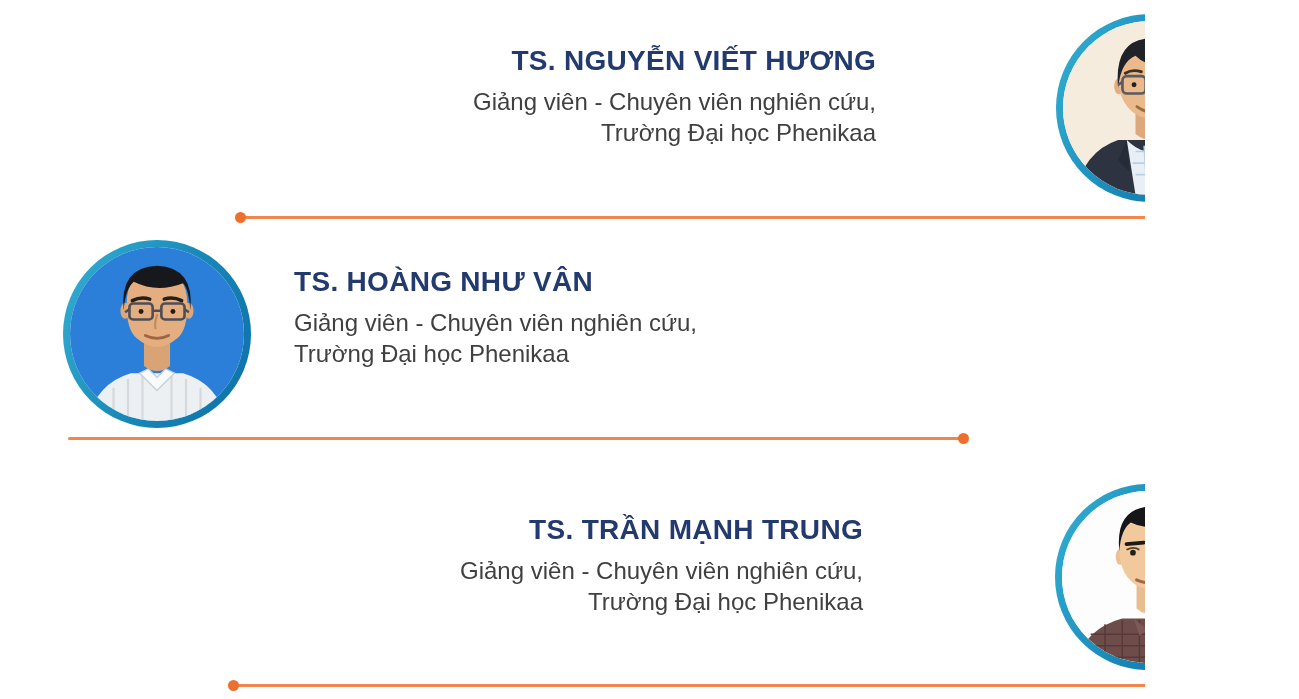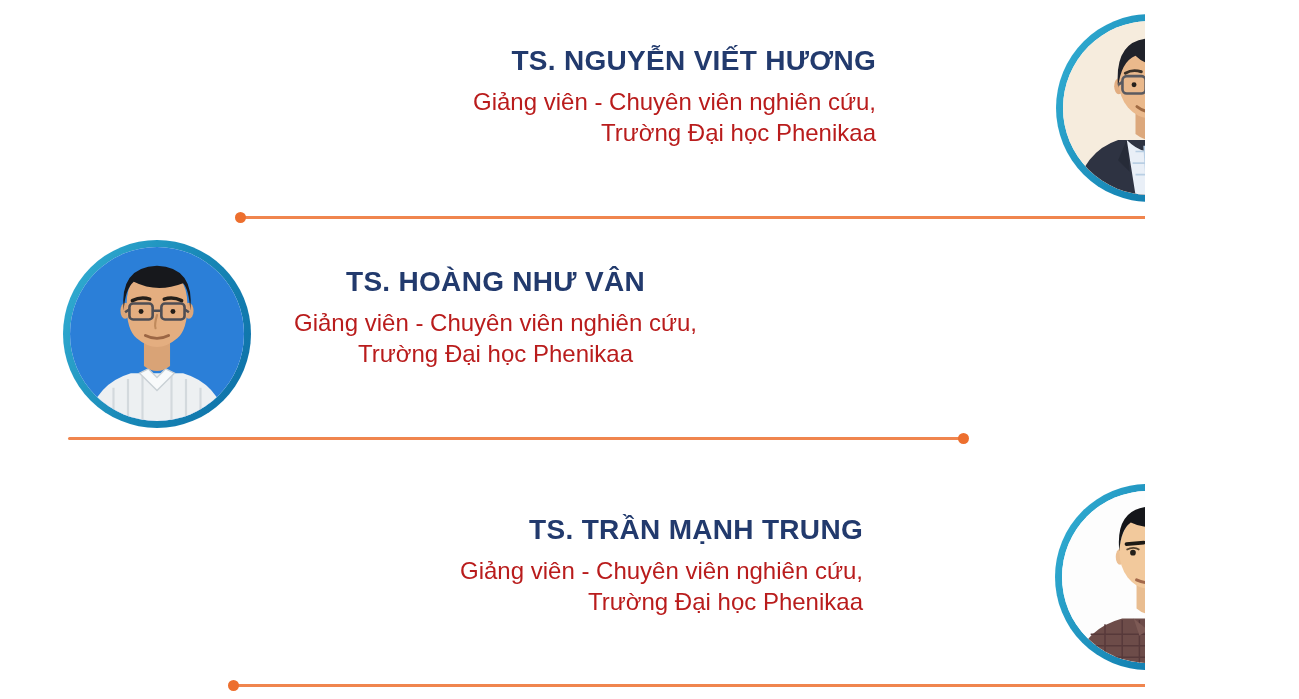--- a/index.html
+++ b/index.html
@@ -8,39 +8,39 @@
     width: 1145px;
     height: 699px;
     background: #ffffff;
     font-family: "Liberation Sans", sans-serif;
     overflow: hidden;
   }
 
   
   .text-block { position: absolute; }
   .text-block.align-right { text-align: right; }
-  .text-block.align-left  { text-align: center; }
+  .text-block.align-left  { text-align: left; }
   .tb1 { top: 45px;  right: 269px; }
   .tb2 { top: 266px; left: 294px; }
   .tb3 { top: 514px; right: 282px; }
 
   .person-name {
     margin: 0 0 9px 0;
     font-size: 28px;
     font-weight: bold;
     line-height: 32px;
     letter-spacing: 0.3px;
     color: #223a6d;
     white-space: nowrap;
   }
   .person-role {
     margin: 0;
     font-size: 24px;
     line-height: 31px;
-    color: #b91c1c;
+    color: #404040;
     white-space: nowrap;
   }
 
   
   .avatar-ring {
     position: absolute;
     border-radius: 50%;
     padding: 7px;
     box-sizing: border-box;
     background: linear-gradient(115deg, #2fa9cf 10%, #1787b6 55%, #0d6ea6 100%);

